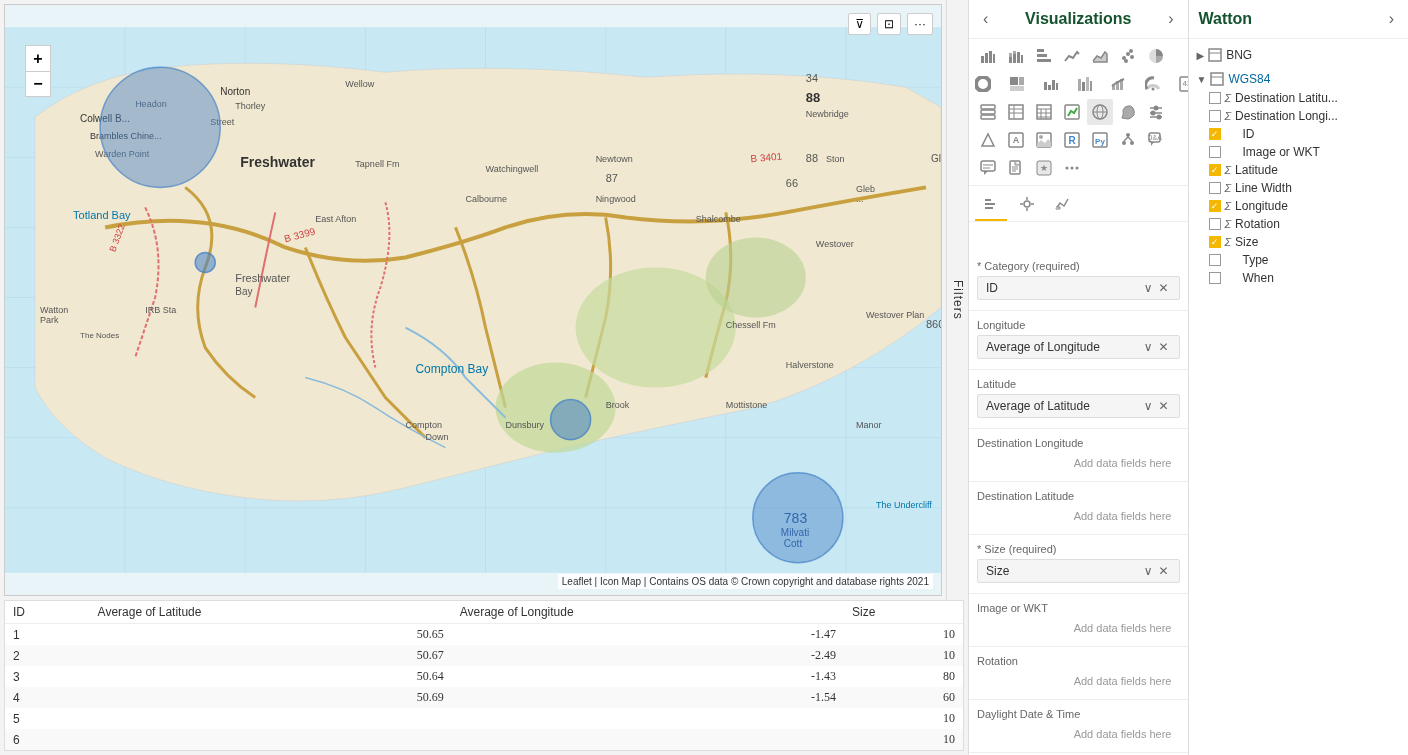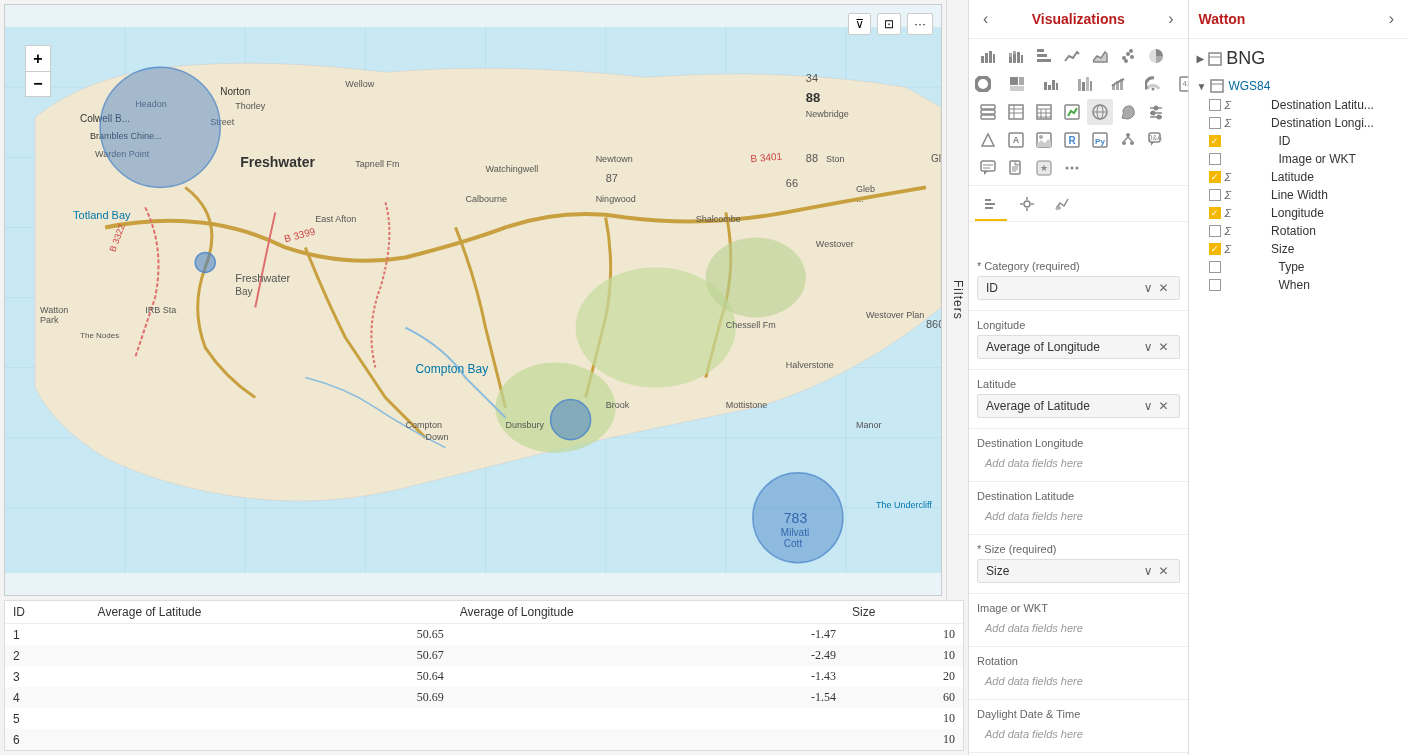--- a/index.html
+++ b/index.html
@@ -34,54 +34,54 @@
     
     
     .filters-sidebar { width: 22px; background: #f3f3f3; border-left: 1px solid #ddd; display: flex; align-items: center; justify-content: center; cursor: pointer; writing-mode: vertical-rl; font-size: 12px; color: #333; letter-spacing: 1px; }
     
     
     .right-panels { display: flex; width: 440px; border-left: 1px solid #ddd; background: white; }
     
     
     .viz-panel { width: 220px; border-right: 1px solid #ddd; display: flex; flex-direction: column; overflow: hidden; }
     .panel-header { display: flex; align-items: center; justify-content: space-between; padding: 8px 10px; border-bottom: 1px solid #eee; }
-    .panel-title { font-size: 14px; font-weight: 600; color: #b91c1c; }
+    .panel-title { font-size: 16px; font-weight: 600; color: #14532d; }
     .panel-nav-btn { background: none; border: none; cursor: pointer; font-size: 16px; color: #666; padding: 2px 4px; }
     .icon-cell { width: 26px; height: 26px; display: flex; align-items: center; justify-content: center; cursor: pointer; border-radius: 2px; font-size: 14px; }
     
     
     .viz-tabs { display: flex; padding: 6px 6px 0; border-bottom: 1px solid #eee; gap: 4px; }
     .viz-tab { padding: 4px 8px; cursor: pointer; border-bottom: 2px solid transparent; }
     .viz-tab.active { border-bottom: 2px solid #f5b800; }
     
     
     .field-sections { overflow-y: auto; flex: 1; margin-top: 32px; }
     .field-section { padding: 6px 8px; }
     .field-section-label { font-size: 11px; color: #666; margin-bottom: 4px; }
     .field-drop { background: #f5f5f5; border: 1px solid #ddd; border-radius: 2px; padding: 4px 8px; display: flex; align-items: center; justify-content: space-between; margin-bottom: 2px; }
-    .field-drop-placeholder { color: #999; font-style: italic; font-size: 11px; padding: 4px 8px; }
+    .field-drop-placeholder { color: #999; font-size: 11px; padding: 4px 8px; text-align: right; }
     .field-drop-value { font-size: 12px; color: #333; flex: 1; }
     .field-drop-btns { display: flex; gap: 2px; }
     .field-drop-btn { background: none; border: none; cursor: pointer; color: #666; font-size: 12px; padding: 0 2px; }
     .section-divider { height: 1px; background: #eee; margin: 2px 0; }
     
     
     .fields-panel { width: 220px; display: flex; flex-direction: column; overflow: hidden; }
     .fields-search { padding: 6px 8px; border-bottom: 1px solid #eee; }
     .fields-search-box { width: 100%; border: 1px solid #ccc; border-radius: 2px; padding: 4px 8px; font-size: 12px; display: flex; align-items: center; gap: 4px; background: white; }
     .fields-search-input { border: none; outline: none; flex: 1; font-size: 12px; }
     .fields-list { overflow-y: auto; flex: 1; padding: 4px 0; }
     .field-group { padding: 2px 0; }
     .field-group-header { display: flex; align-items: center; gap: 4px; padding: 3px 8px; cursor: pointer; }
     .field-item { display: flex; align-items: center; gap: 4px; padding: 2px 8px 2px 20px; cursor: pointer; }
     .field-checkbox { width: 12px; height: 12px; border: 1px solid #999; background: white; display: inline-flex; align-items: center; justify-content: center; flex-shrink: 0; }
     .field-checkbox.checked { background: #f5b800; border-color: #f5b800; }
     .field-checkbox.checked::after { content: '✓'; color: white; font-size: 9px; }
     .field-sigma { color: #666; font-size: 11px; font-style: italic; }
-    .field-name { font-size: 12px; color: #333; margin-left: 36px; }
+    .field-name { font-size: 12px; color: #333; }
     .chevron { font-size: 10px; color: #666; }
   </style>
 </head>
 <body>
 
 <div class="main-content">
 
   <div style="display:flex; flex:1; overflow:hidden;">
 
     <div class="map-container">
@@ -198,20 +198,23 @@
 
         <circle cx="565" cy="392" r="20" fill="rgba(70,130,200,0.55)" stroke="rgba(70,130,200,0.8)" stroke-width="1.5"></circle>
 
         <circle cx="792" cy="490" r="45" fill="rgba(70,130,200,0.45)" stroke="rgba(70,130,200,0.7)" stroke-width="1.5"></circle>
         <text x="778" y="495" font-size="14" fill="#3366aa" font-family="Arial">783</text>
         <text x="775" y="508" font-size="10" fill="#3366aa" font-family="Arial">Milvati</text>
         <text x="778" y="519" font-size="10" fill="#3366aa" font-family="Arial">Cott</text>
       </svg>
       
       
+      <div class="map-attribution">
+        <span>Leaflet | Icon Map | Contains OS data © Crown copyright and database rights 2021</span>
+      </div>
     </div>
 
     <div class="filters-sidebar">
       <span>Filters</span>
     </div>
   </div>
 
   <div class="table-container">
     <table>
       <thead>
@@ -232,21 +235,21 @@
           <tr>
     <td>2</td>
     <td class="num">50.67</td>
     <td class="num">-2.49</td>
     <td class="num">10</td>
   </tr>
           <tr>
     <td>3</td>
     <td class="num">50.64</td>
     <td class="num">-1.43</td>
-    <td class="num">20</td>
+    <td class="num">80</td>
   </tr>
           <tr>
     <td>4</td>
     <td class="num">50.69</td>
     <td class="num">-1.54</td>
     <td class="num">60</td>
   </tr>
           <tr>
     <td>5</td>
     <td class="num"></td>
@@ -643,21 +646,21 @@
 
 
     <div class="fields-list" id="fields-list">
     <div class="field-group">
           <div class="field-group-header">
     <span class="chevron">▶</span>
     <svg width="14" height="14" viewBox="0 0 14 14">
               <rect x="1" y="1" width="12" height="12" fill="none" stroke="#888" stroke-width="1.5"></rect>
               <line x1="1" y1="5" x2="13" y2="5" stroke="#888" stroke-width="1"></line>
             </svg>
-    <span style="font-size:18px;color:#333;">BNG</span>
+    <span style="font-size:12px;color:#333;">BNG</span>
   </div>
         </div>
         <div class="field-group">
           <div class="field-group-header">
     <span class="chevron">▼</span>
     <svg width="14" height="14" viewBox="0 0 14 14">
               <rect x="1" y="1" width="12" height="12" fill="none" stroke="#888" stroke-width="1.5"></rect>
               <line x1="1" y1="5" x2="13" y2="5" stroke="#888" stroke-width="1"></line>
             </svg>
     <span style="font-size:12px;color:#0369a1;">WGS84</span>

